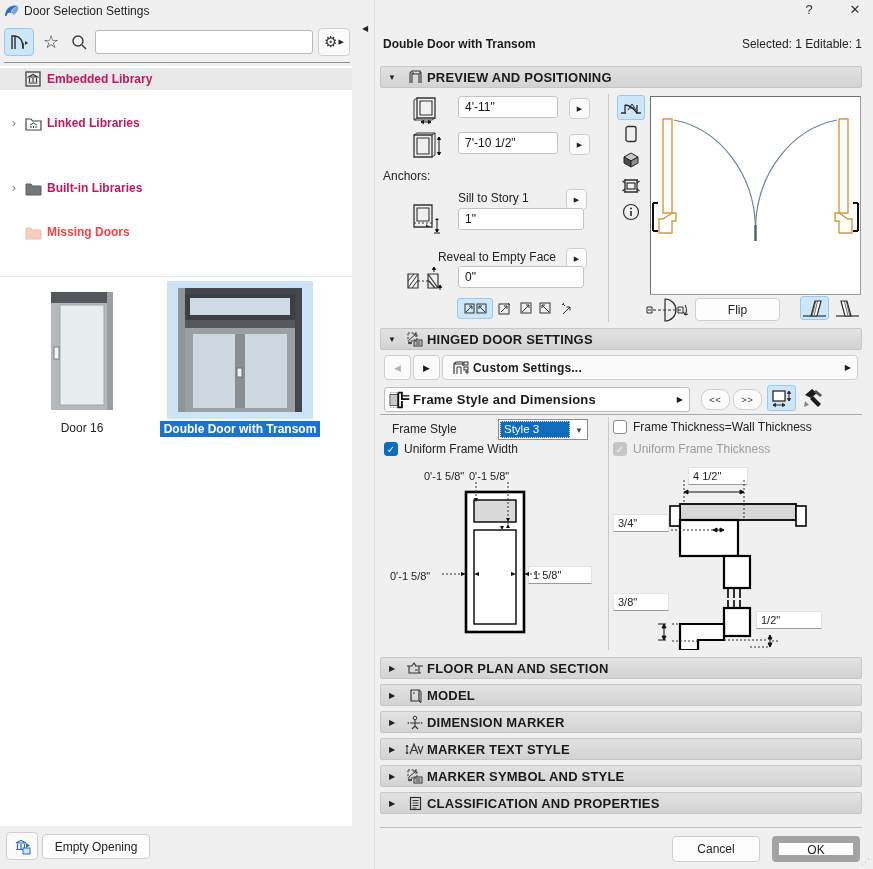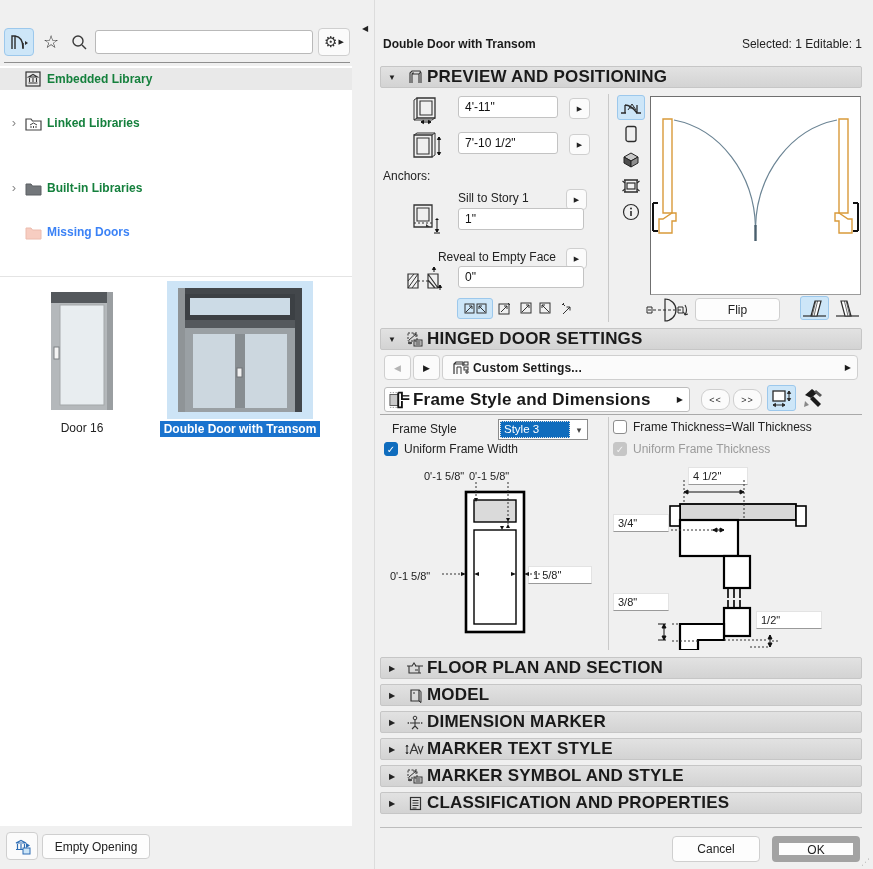--- a/index.html
+++ b/index.html
@@ -25,22 +25,22 @@
   .tb-gear { left:318px; top:2px; width:32px; height:28px; border:1px solid #cfcfcf; background:#fbfbfb; font-size:15px; color:#333; gap:1px; }
   .tiny-arrow { font-size:7px; color:#222; }
   .toolbar-sep { position:absolute; left:4px; top:62px; width:346px; height:0; border-top:1px solid #8f8f8f; }
   .panel-collapse { position:absolute; left:362px; top:24px; font-size:8px; color:#222; }
 
   .tree { position:absolute; left:0; top:66px; width:352px; height:204px; background:#fff; }
   .tree-row { position:relative; height:22px; display:flex; align-items:center; }
   .tree-row.selected { background:#e9e9e9; }
   .tree-expander { position:absolute; left:8px; width:12px; text-align:center; color:#8a8a8a; font-size:13px; line-height:10px; }
   .tree-icon { position:absolute; left:24px; width:18px; display:flex; justify-content:center; }
-  .tree-label { position:absolute; left:47px; font-weight:bold; color:#15803d; white-space:nowrap; }
-  .tree-row.disabled .tree-label { color:#3b82f6; }
+  .tree-label { position:absolute; left:47px; font-weight:bold; color:#be185d; white-space:nowrap; }
+  .tree-row.disabled .tree-label { color:#ef4444; }
   .tree-fill { position:absolute; left:0; top:270px; width:352px; height:6px; background:#fff; }
 
   .thumbs { position:absolute; left:0; top:276px; width:352px; height:550px; background:#fff; border-top:1px solid #e4e4e4; }
   .thumb { position:absolute; display:flex; flex-direction:column; align-items:center; }
   .thumb-img { display:flex; align-items:center; justify-content:center; }
   .thumb-label { margin-top:4px; font-size:12px; color:#222; white-space:nowrap; }
   .thumb.selected .thumb-box { background:#cde4f6; }
   .thumb-box { padding:5px; }
   .thumb.selected .thumb-label { background:#1a73ce; color:#fff; font-weight:bold; padding:1px 4px; margin-top:2px; }
 
@@ -50,21 +50,21 @@
 
   .gutter-line { position:absolute; left:374px; top:0; width:1px; height:869px; background:#dcdcdc; }
 
   
   .rp-title { position:absolute; left:383px; top:37px; font-weight:bold; font-size:12px; }
   .rp-status { position:absolute; right:11px; top:37px; font-size:12px; color:#222; }
 
   .section-bar { position:absolute; left:380px; width:482px; height:22px; background:linear-gradient(#e2e2e2,#d3d3d3); border:1px solid #c6c6c6; border-radius:2px; display:flex; align-items:center; }
   .sec-arrow { width:22px; text-align:center; font-size:8px; color:#222; }
   .sec-icon { width:24px; display:flex; justify-content:center; }
-  .sec-label { font-weight:bold; font-size:17px; color:#1a1a1a; letter-spacing:.2px; }
+  .sec-label { font-weight:bold; font-size:13px; color:#1a1a1a; letter-spacing:.2px; }
 
   .fieldbox { position:absolute; background:#fff; border:1px solid #c3c3c3; border-radius:3px; padding:3px 6px; font-size:12px; color:#111; }
   .mini-btn { position:absolute; width:21px; height:21px; border:1px solid #cfcfcf; border-radius:4px; background:#fbfbfb; display:flex; align-items:center; justify-content:center; font-size:7px; color:#222; }
   .inline-label { position:absolute; font-size:12px; color:#222; white-space:nowrap; }
 
   .vdivider { position:absolute; width:1px; background:#c9c9c9; }
 
   .view-strip { position:absolute; left:617px; top:95px; width:30px; }
   .view-btn { width:28px; height:25px; display:flex; align-items:center; justify-content:center; margin-bottom:1px; border-radius:3px; }
   .view-btn.selected { background:#cde6f8; border:1px solid #9cc8ec; }
@@ -107,20 +107,31 @@
   .footer-sep { position:absolute; left:380px; top:827px; width:482px; border-top:1px solid #bdbdbd; }
   .dlg-btn { position:absolute; top:836px; width:88px; height:26px; border-radius:4px; background:#fdfdfd; border:1px solid #cfcfcf; font-family:inherit; font-size:12px; color:#222; }
   .dlg-btn.ok { border:7px solid #a3a3a3; }
   .grip { position:absolute; right:2px; bottom:2px; color:#b5b5b5; font-size:9px; letter-spacing:1px; }
 </style>
 </head>
 <body>
 
 <div class="window">
 
+  <div class="titlebar">
+    <span class="app-icon">
+      <svg width="16" height="16" viewBox="0 0 16 16">
+          <path d="M1 13 C1 5 8 1 14 3 C10 4 7 7 7 10 C5 9 3 10 2.5 13 Z" fill="#2f6fc4"></path>
+          <path d="M7 10 C8 7 11 4 14 3 C15 6 13 11 9 12 C9 11 8 10 7 10 Z" fill="#7aa7dc"></path>
+        </svg>
+    </span>
+    <span class="title-text">Door Selection Settings</span>
+    <span class="help-btn">?</span>
+    <span class="close-btn">✕</span>
+  </div>
 
   <div class="toolbar">
     <span class="tool-btn tb-door">
       <svg width="20" height="18" viewBox="0 0 20 18">
           <path d="M3 16 V3 h3 v13 M6 3 q8 1 8 12" fill="none" stroke="#2c2c2c" stroke-width="1.4"></path>
           <path d="M14 10 v6" stroke="#2c2c2c" stroke-width="1.4"></path>
           <path d="M16 8 l3 2 -3 2 z" fill="#2c2c2c"></path>
         </svg>
     </span>
     <span class="tool-btn tb-star">☆</span>

